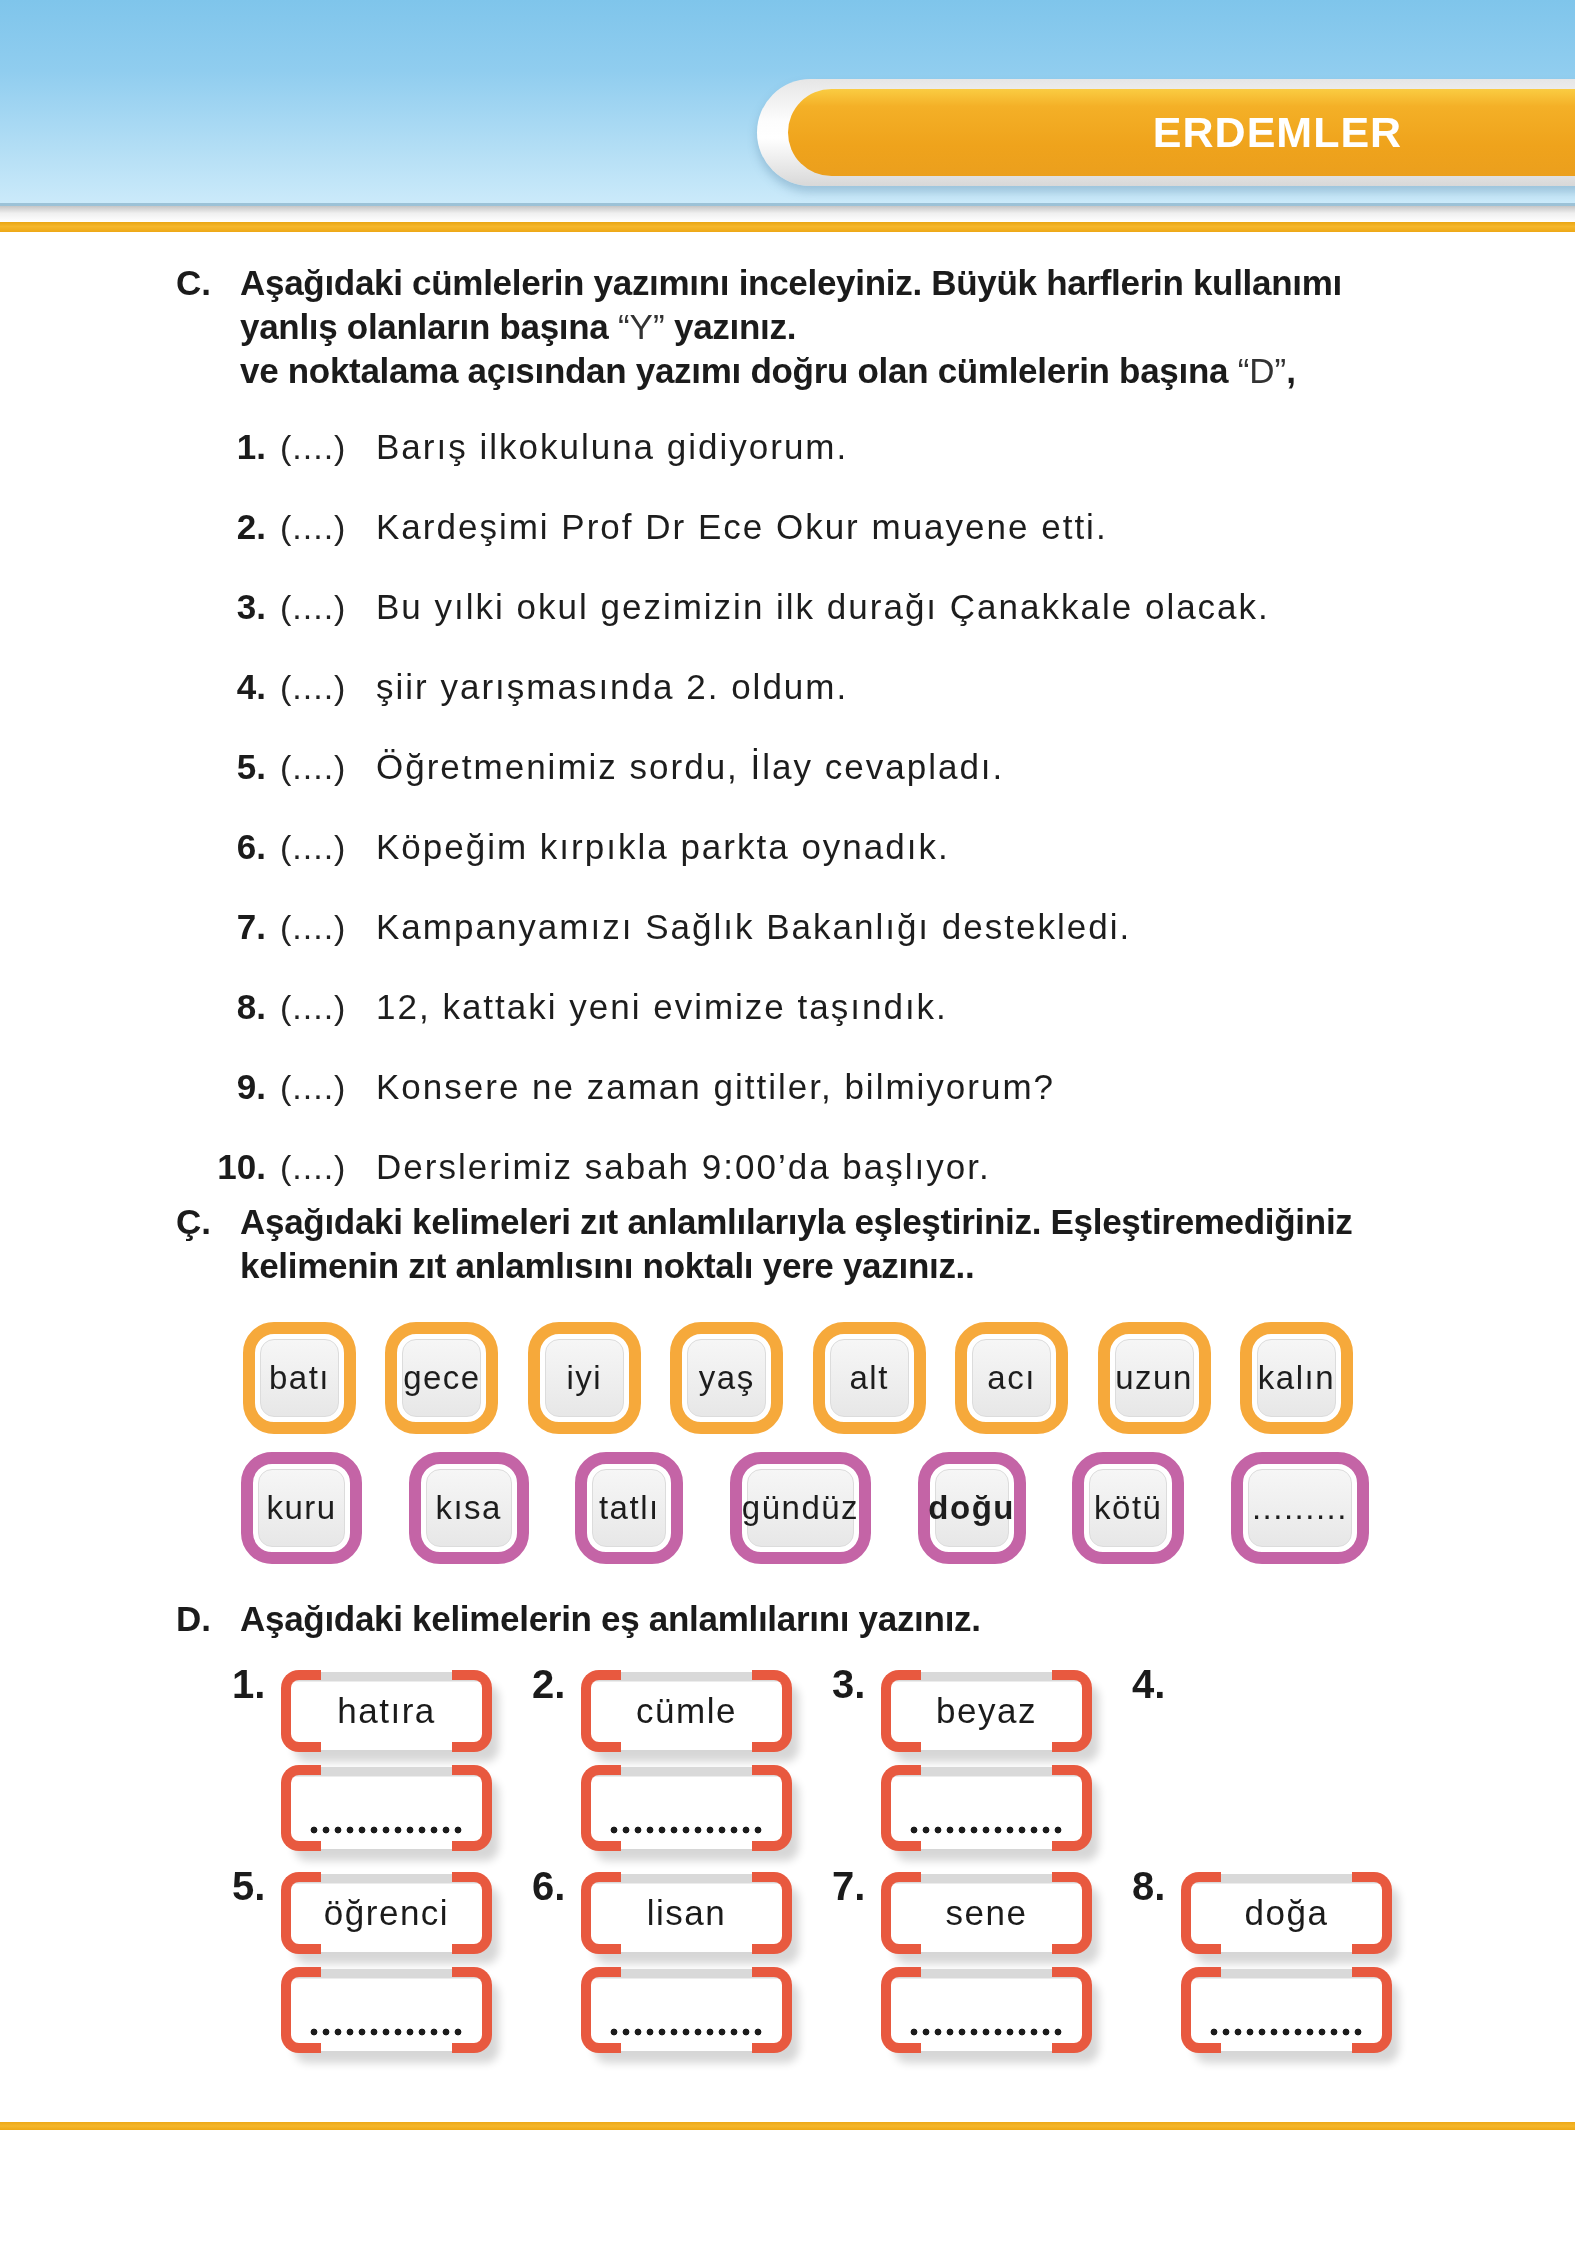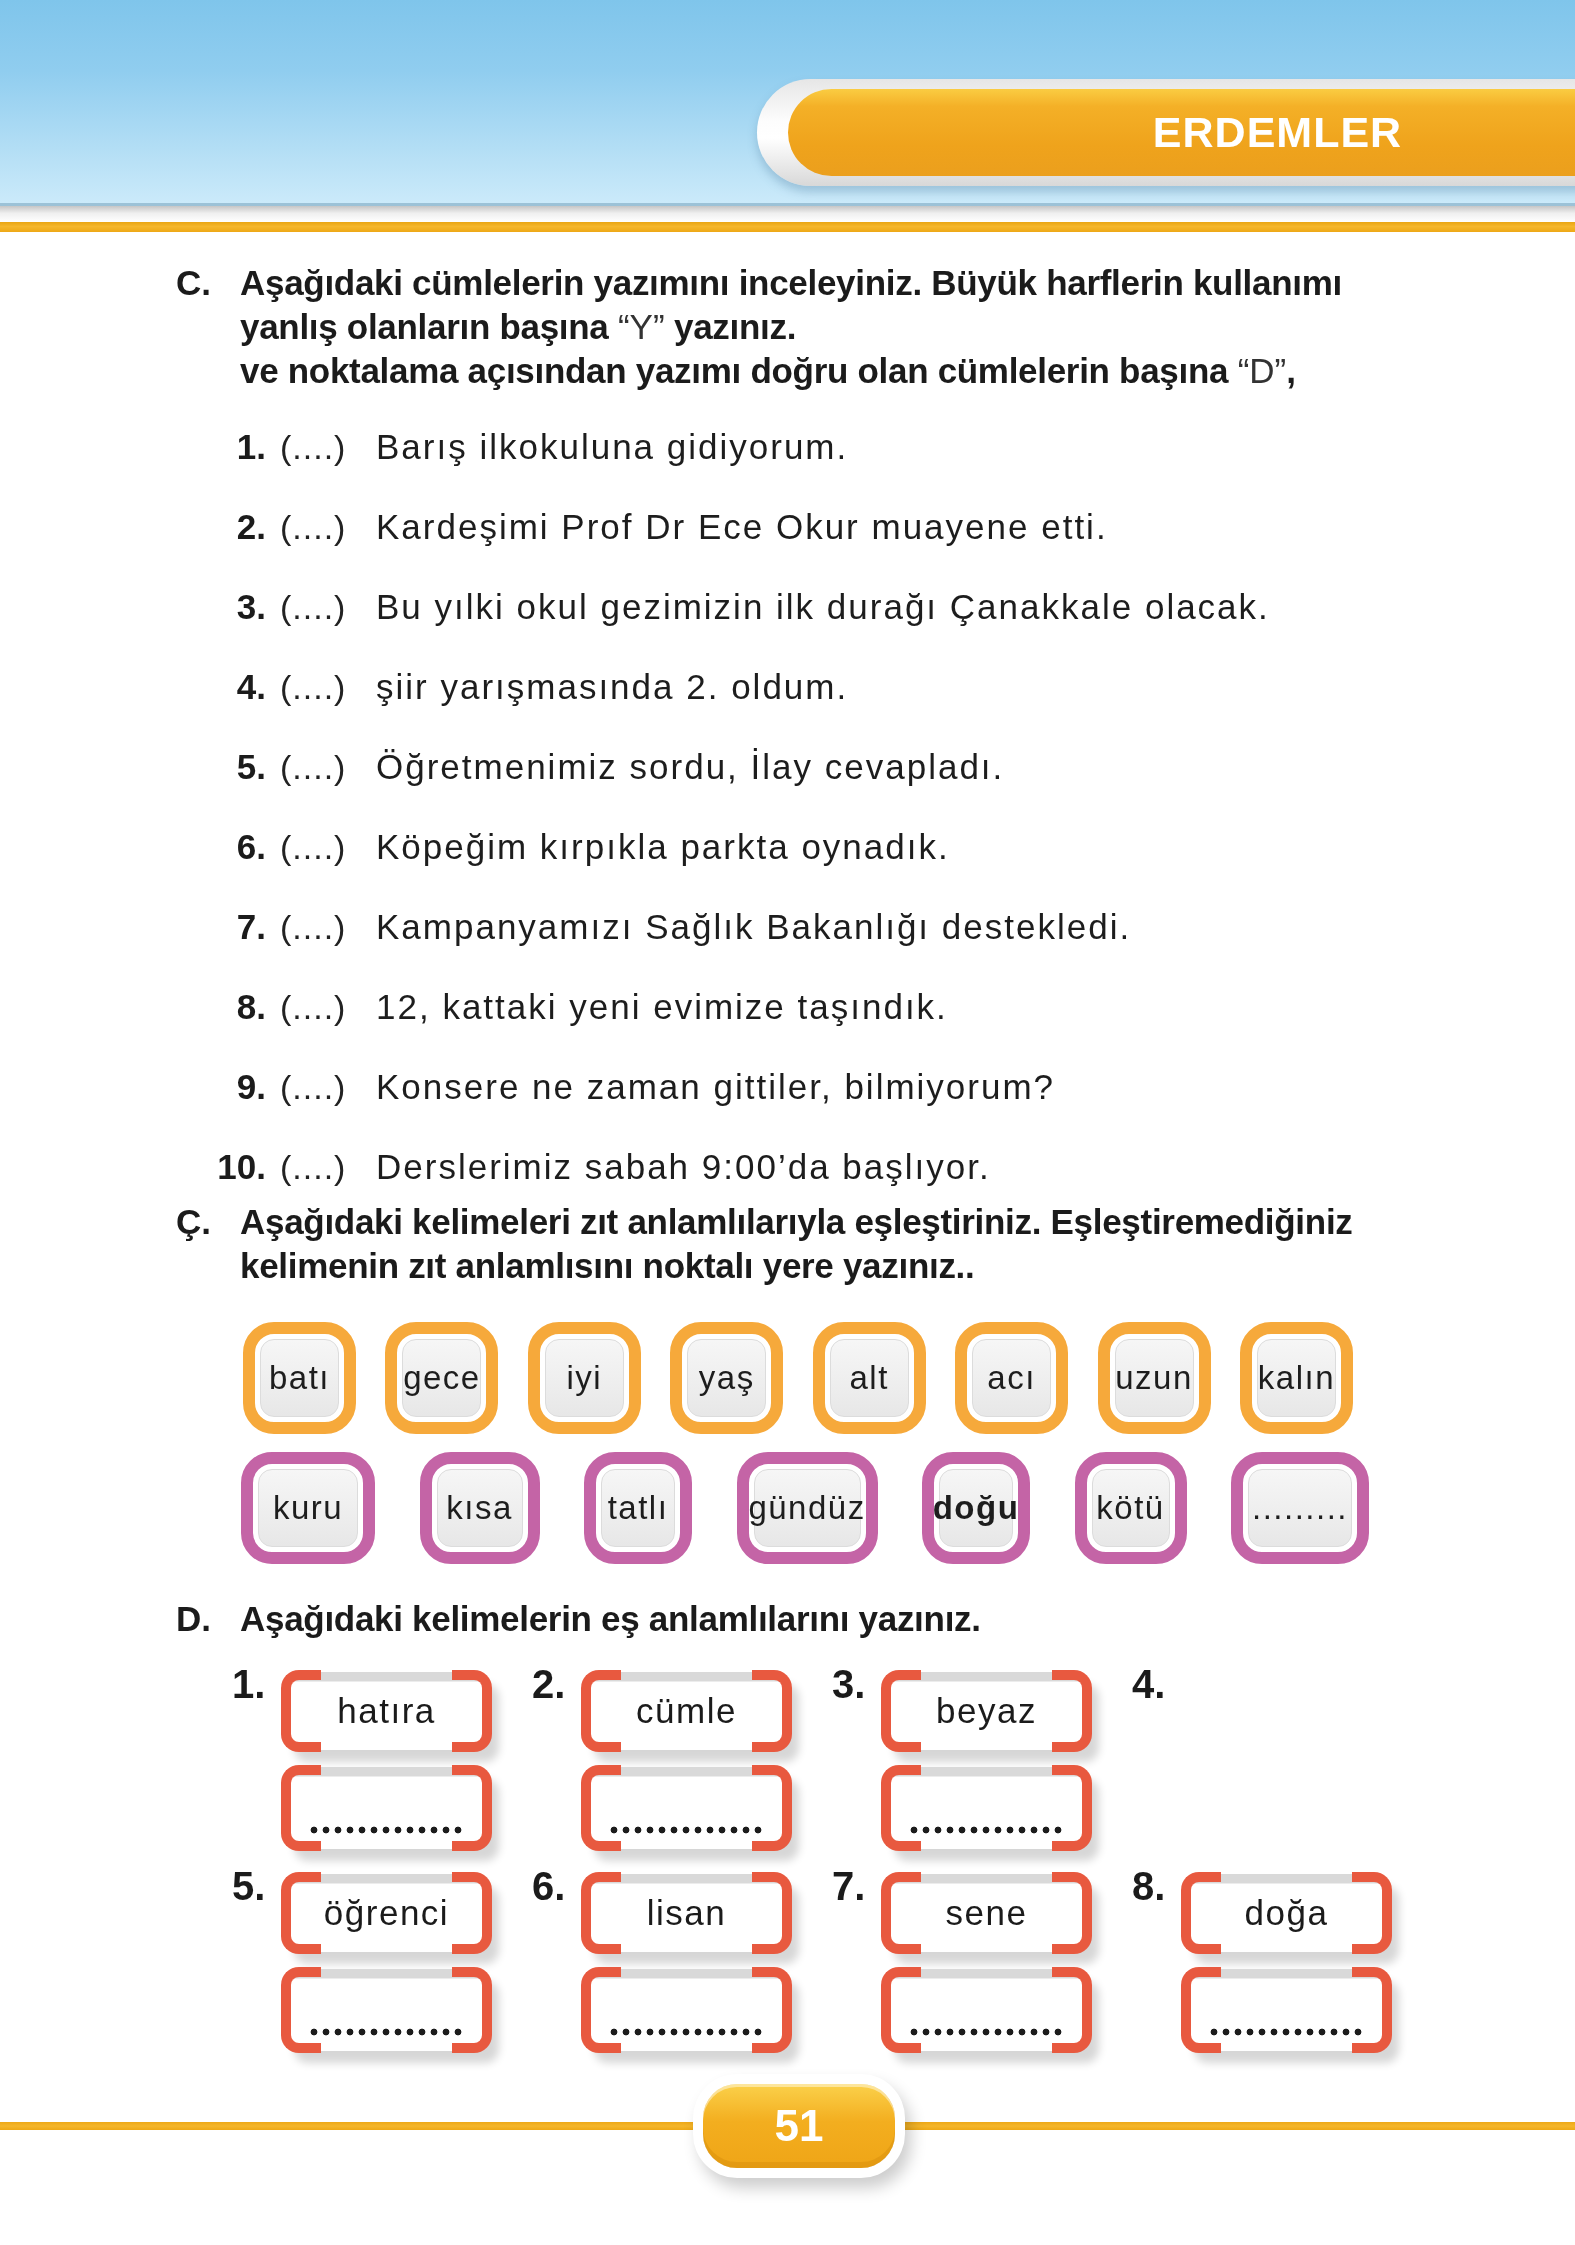--- a/index.html
+++ b/index.html
@@ -214,21 +214,21 @@
       </div>
     <div class="wbox">
         <div class="wbox-inner">uzun</div>
       </div>
     <div class="wbox">
         <div class="wbox-inner">kalın</div>
       </div>
   </div>
 
   <div class="match-row2">
-    <div class="wbox pink" style="width:134px;">
+    <div class="wbox pink" style="width:121px;">
         <div class="wbox-inner">kuru</div>
       </div>
     <div class="wbox pink" style="width:120px;">
         <div class="wbox-inner">kısa</div>
       </div>
     <div class="wbox pink" style="width:108px;">
         <div class="wbox-inner">tatlı</div>
       </div>
     <div class="wbox pink" style="width:141px;">
         <div class="wbox-inner">gündüz</div>
@@ -318,17 +318,14 @@
           <div class="dbox word">doğa</div>
           <div class="dbox ans">
               <div class="dots"></div>
             </div>
         </div>
       </div>
     </div>
   </div>
 
   <div class="foot-rule"></div>
-  <div class="page-badge">
-    <span>51</span>
-  </div>
 
 </div>
 
 </body></html>

